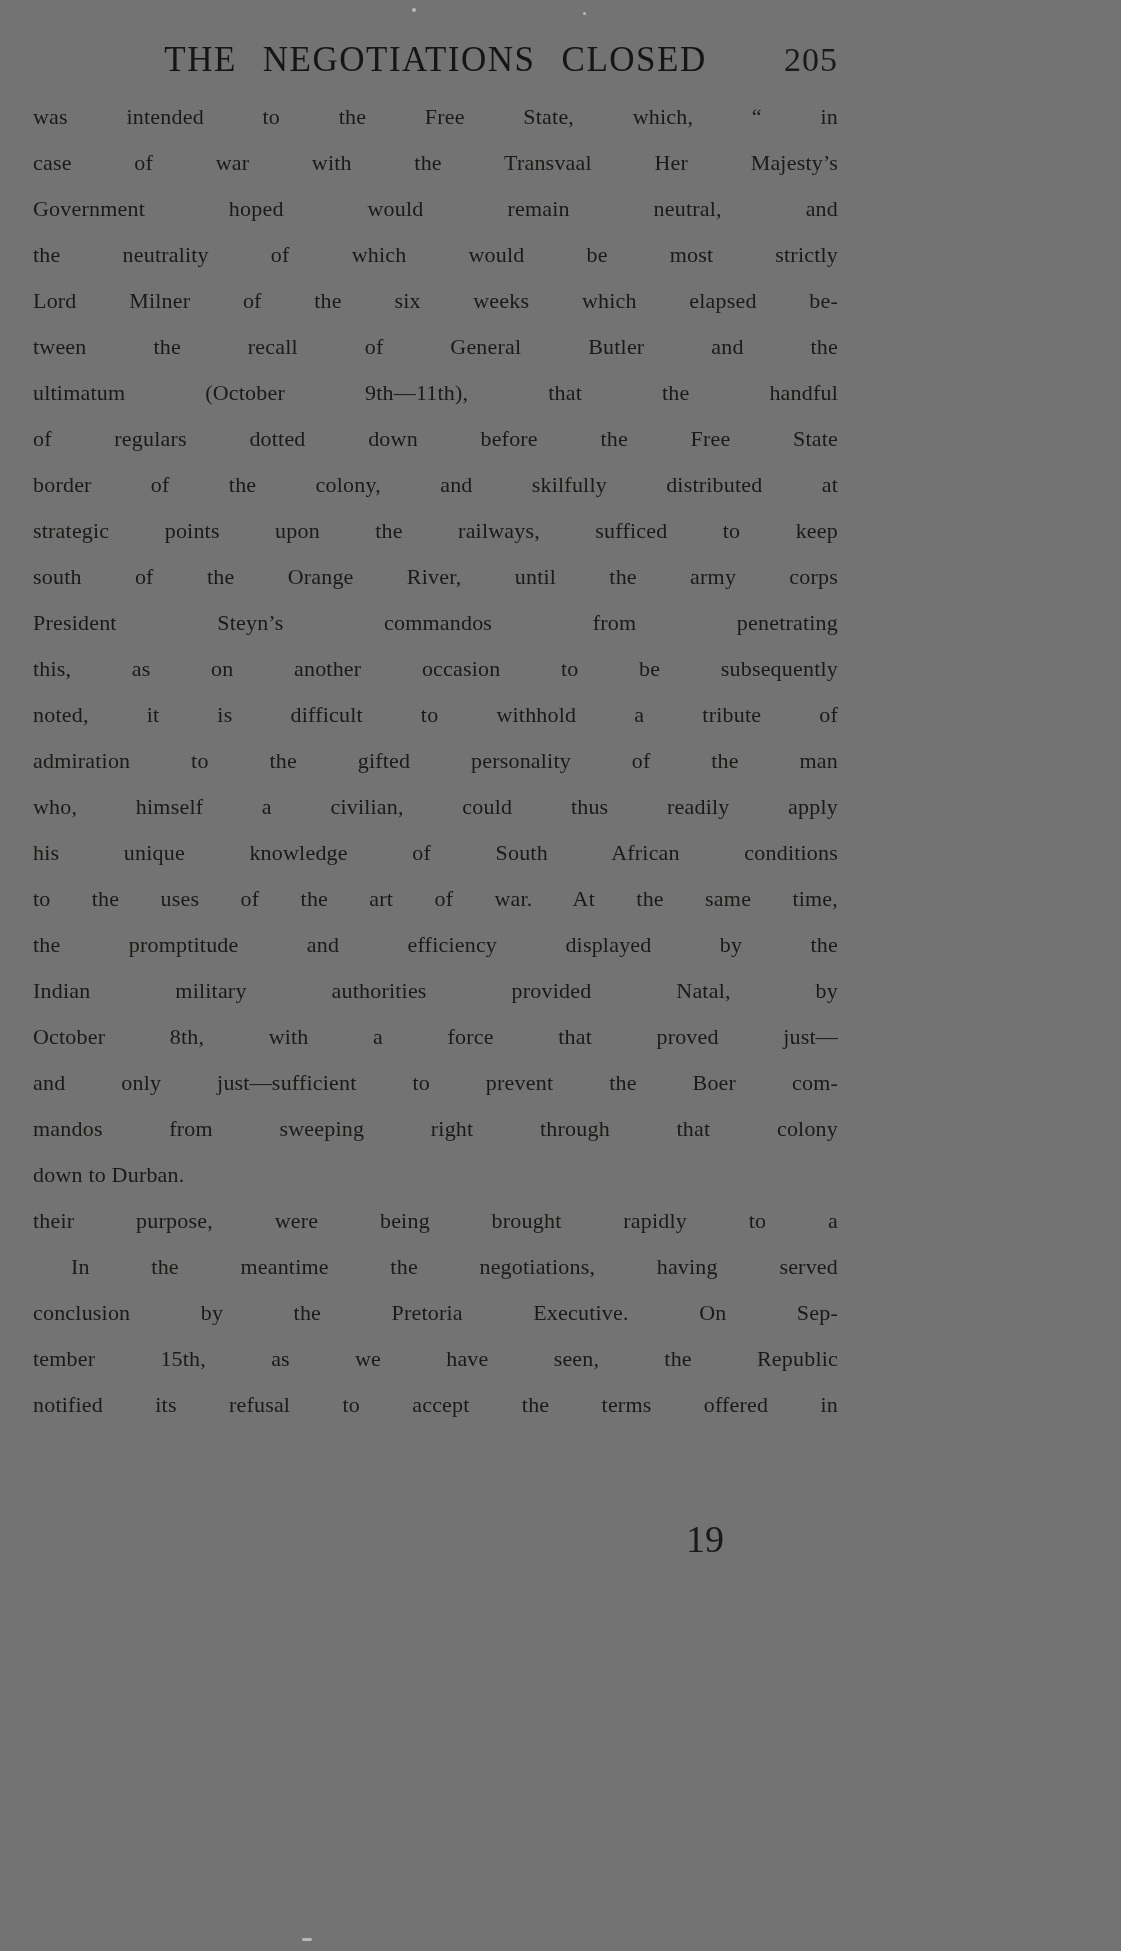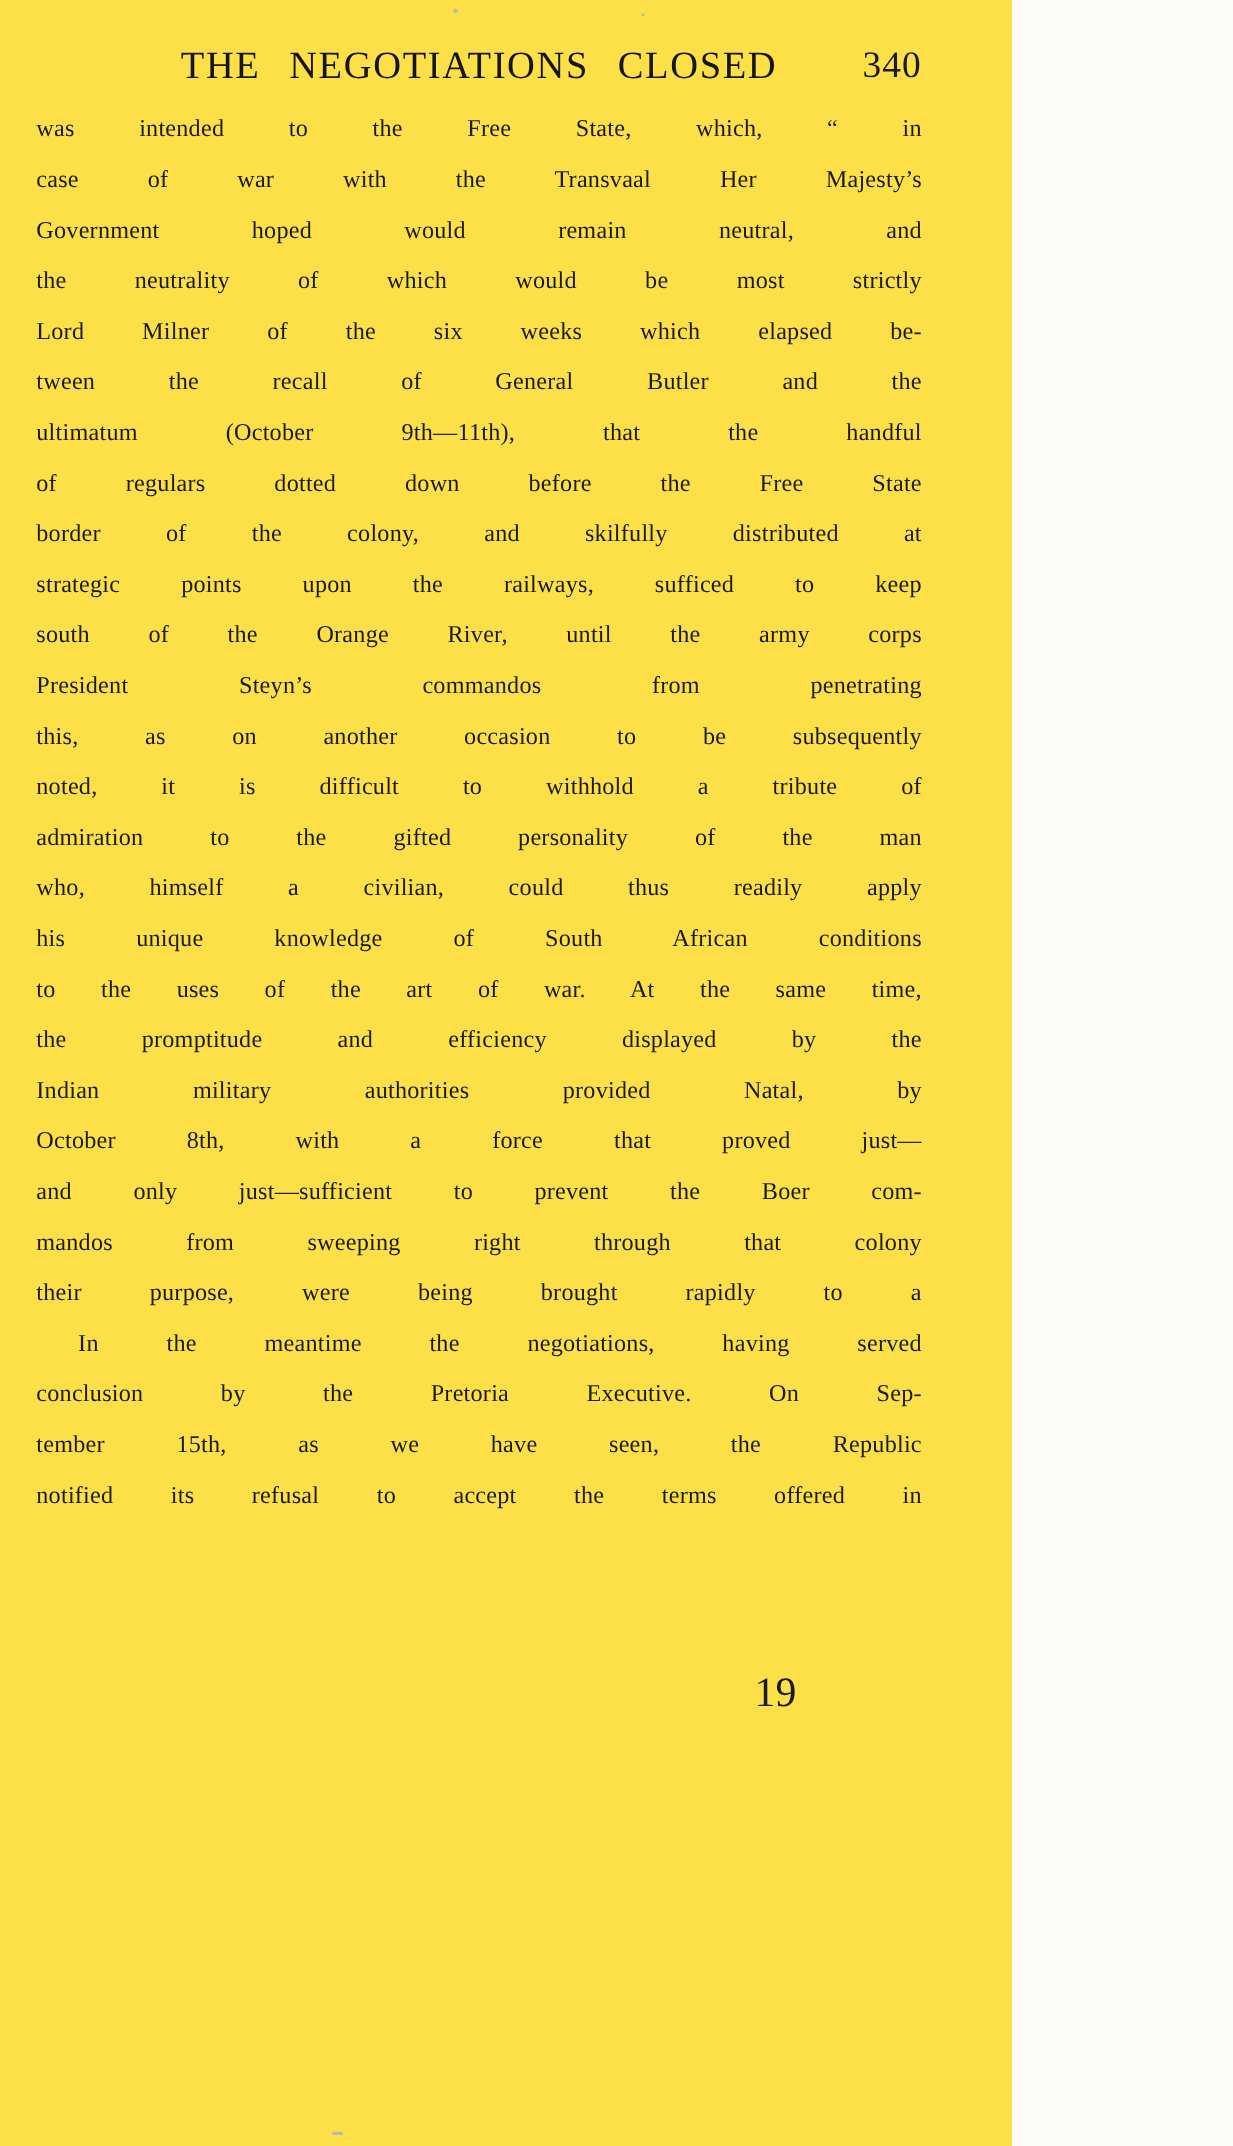--- a/index.html
+++ b/index.html
@@ -2,23 +2,23 @@
 <html><head>
 <meta charset="utf-8">
 <style>
   html, body {
     margin: 0;
     padding: 0;
     background: #fcfcfa;
   }
   .page {
     position: relative;
-    width: 920px;
+    width: 1121px;
     height: 1951px;
-    background: #fde047;
+    background: #737373;
     color: #1a1a18;
     font-family: "Liberation Serif", "DejaVu Serif", serif;
     overflow: hidden;
   }
   .header {
     position: absolute;
     top: 40px;
     left: 33px;
     width: 805px;
     height: 46px;
@@ -78,21 +78,21 @@
   .speck.s2 { left: 583px; top: 12px;   width: 3px; height: 3px; }
   .speck.s3 { left: 302px; top: 1938px; width: 10px; height: 3px; border-radius: 2px; }
 </style>
 </head>
 <body>
 
 <div class="page">
 
   <div class="header">
     <span class="running-title">THE NEGOTIATIONS CLOSED</span>
-    <span class="page-number">340</span>
+    <span class="page-number">205</span>
   </div>
 
   <div class="body-block">
       <div class="para">
         <div class="line">was intended to the Free State, which, “ in</div>
         <div class="line">case of war with the Transvaal Her Majesty’s</div>
         <div class="line">Government hoped would remain neutral, and</div>
         <div class="line">the neutrality of which would be most strictly</div>
         <div class="line">Lord Milner of the six weeks which elapsed be-</div>
         <div class="line">tween the recall of General Butler and the</div>
@@ -106,20 +106,21 @@
         <div class="line">noted, it is difficult to withhold a tribute of</div>
         <div class="line">admiration to the gifted personality of the man</div>
         <div class="line">who, himself a civilian, could thus readily apply</div>
         <div class="line">his unique knowledge of South African conditions</div>
         <div class="line">to the uses of the art of war. At the same time,</div>
         <div class="line">the promptitude and efficiency displayed by the</div>
         <div class="line">Indian military authorities provided Natal, by</div>
         <div class="line">October 8th, with a force that proved just—</div>
         <div class="line">and only just—sufficient to prevent the Boer com-</div>
         <div class="line">mandos from sweeping right through that colony</div>
+        <div class="line flush">down to Durban.</div>
       </div>
       <div class="para">
         <div class="line">their purpose, were being brought rapidly to a</div>
         <div class="line indent">In the meantime the negotiations, having served</div>
         <div class="line">conclusion by the Pretoria Executive. On Sep-</div>
         <div class="line">tember 15th, as we have seen, the Republic</div>
         <div class="line">notified its refusal to accept the terms offered in</div>
       </div>
     </div>
 

